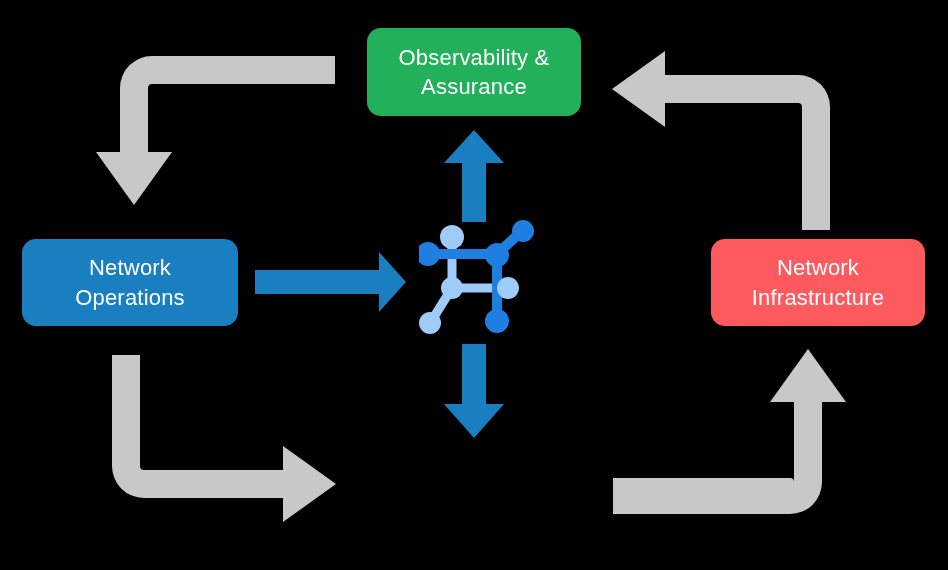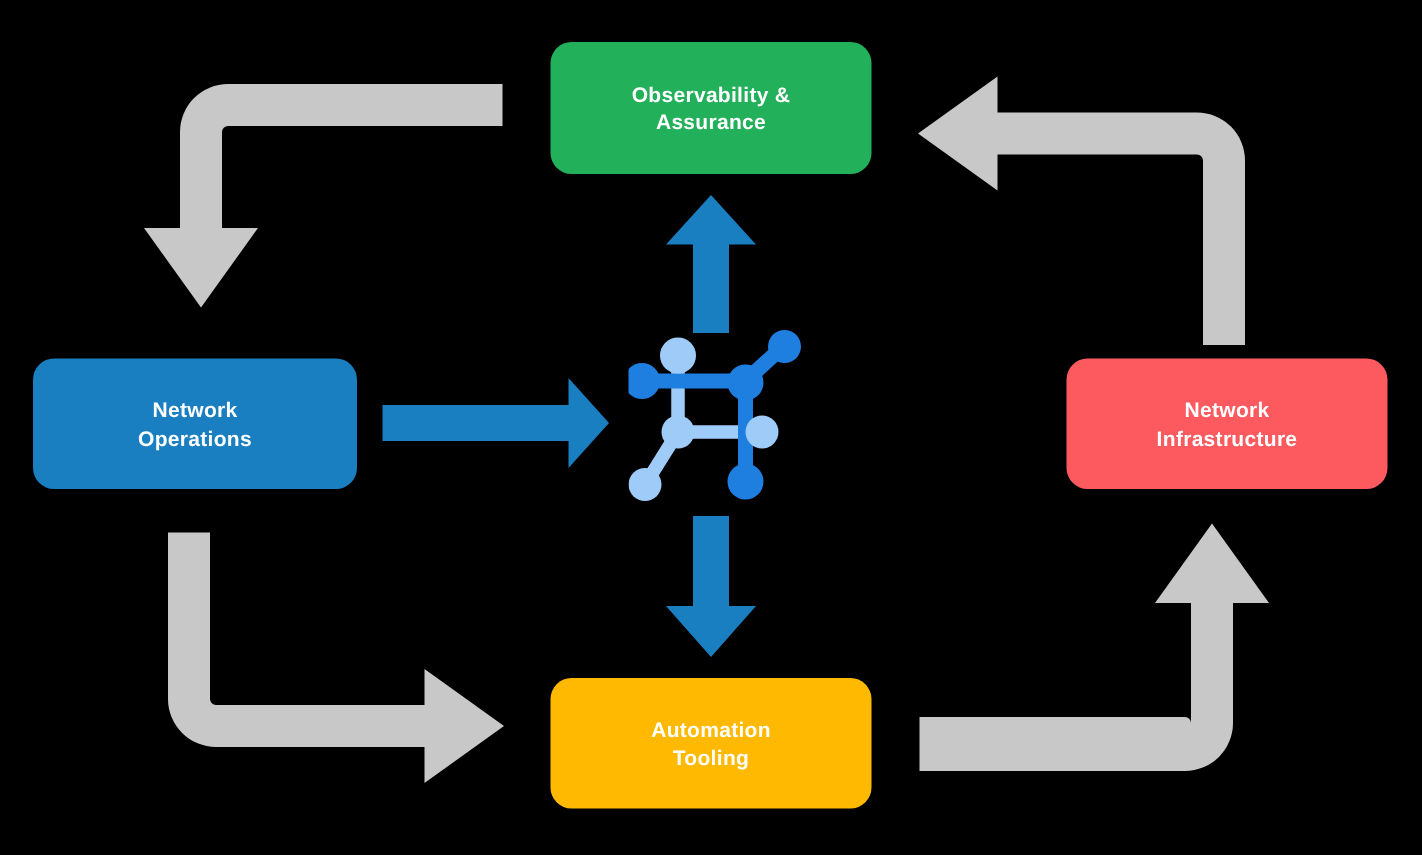--- a/index.html
+++ b/index.html
@@ -30,23 +30,23 @@
     position: absolute;
     border-radius: 14px;
     display: flex;
     align-items: center;
     justify-content: center;
     text-align: center;
     box-sizing: border-box;
   }
   .node-label {
     color: #ffffff;
-    font-size: 14px;
+    font-size: 22px;
     line-height: 1.32;
-    font-weight: 700;
+    font-weight: 400;
     letter-spacing: 0.2px;
     white-space: pre-line;
     padding: 0 10px;
   }
   #node-observability {
     left: 367px;
     top: 28px;
     width: 214px;
     height: 88px;
     background: #22b05a;
@@ -150,18 +150,14 @@
   <div class="node-box" id="node-network-operations">
     <span class="node-label">Network
 Operations</span>
   </div>
 
   <div class="node-box" id="node-network-infrastructure">
     <span class="node-label">Network
 Infrastructure</span>
   </div>
 
-  <div class="node-box" id="node-automation-tooling">
-    <span class="node-label">Automation
-Tooling</span>
-  </div>
 
 </div>
 
 </body></html>

